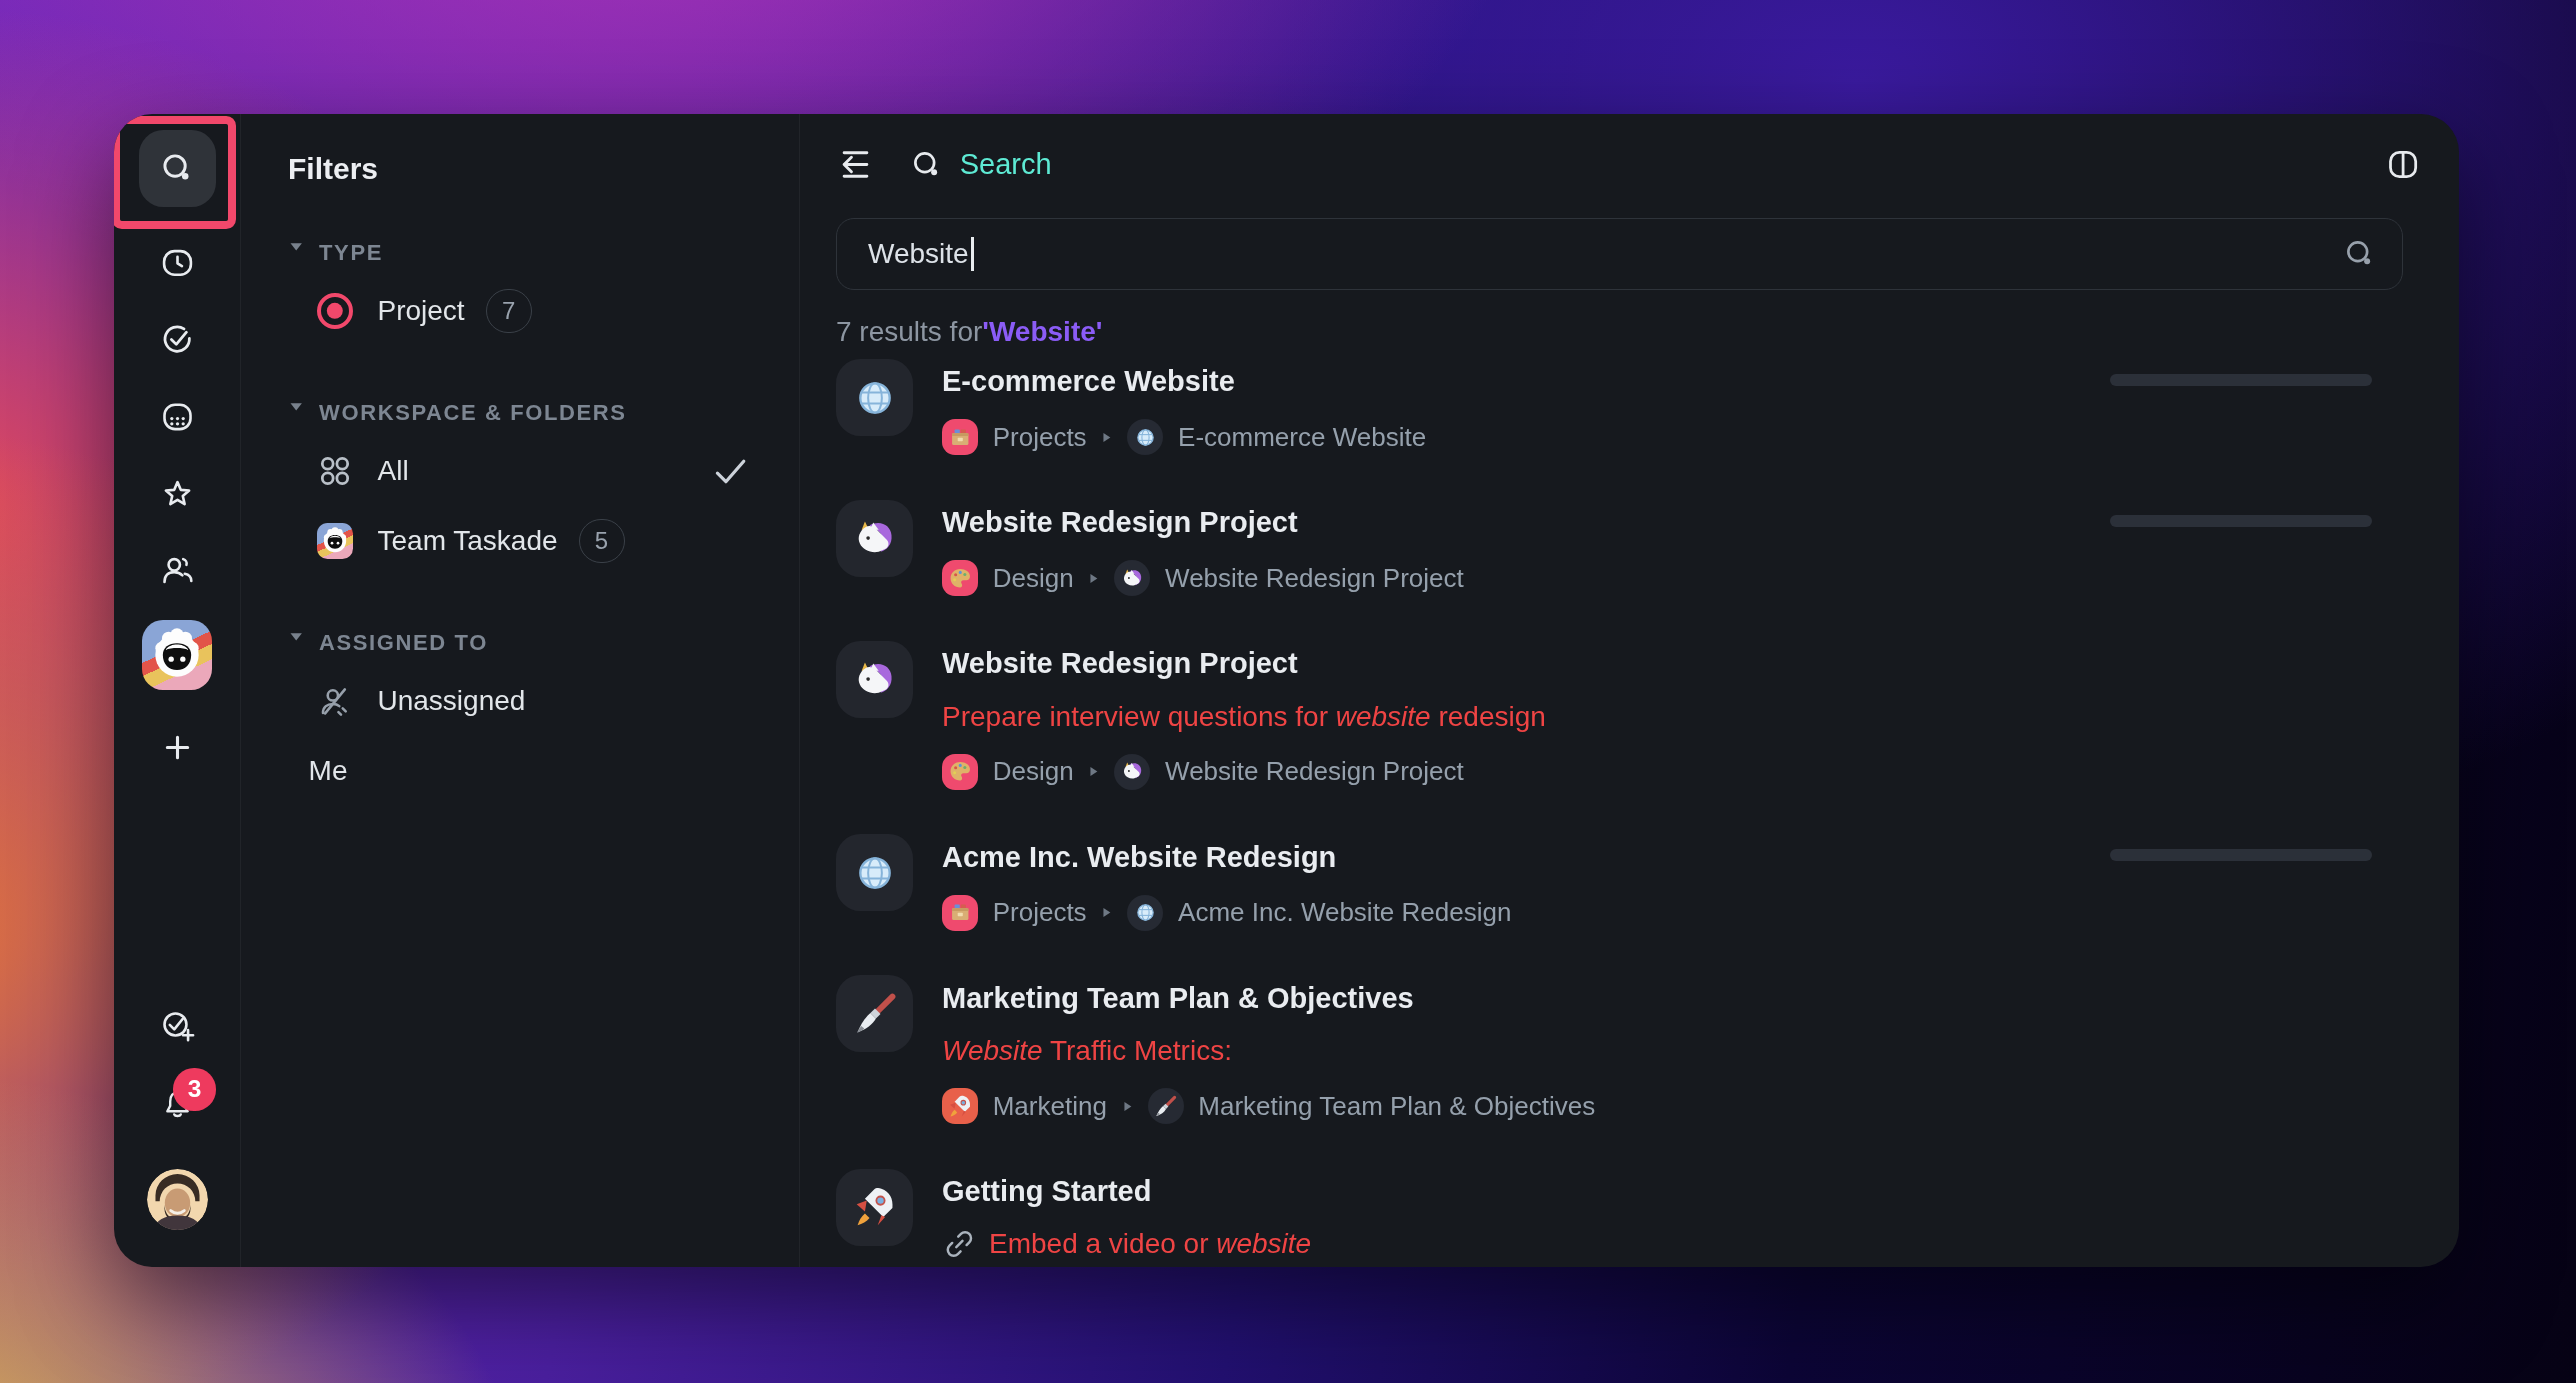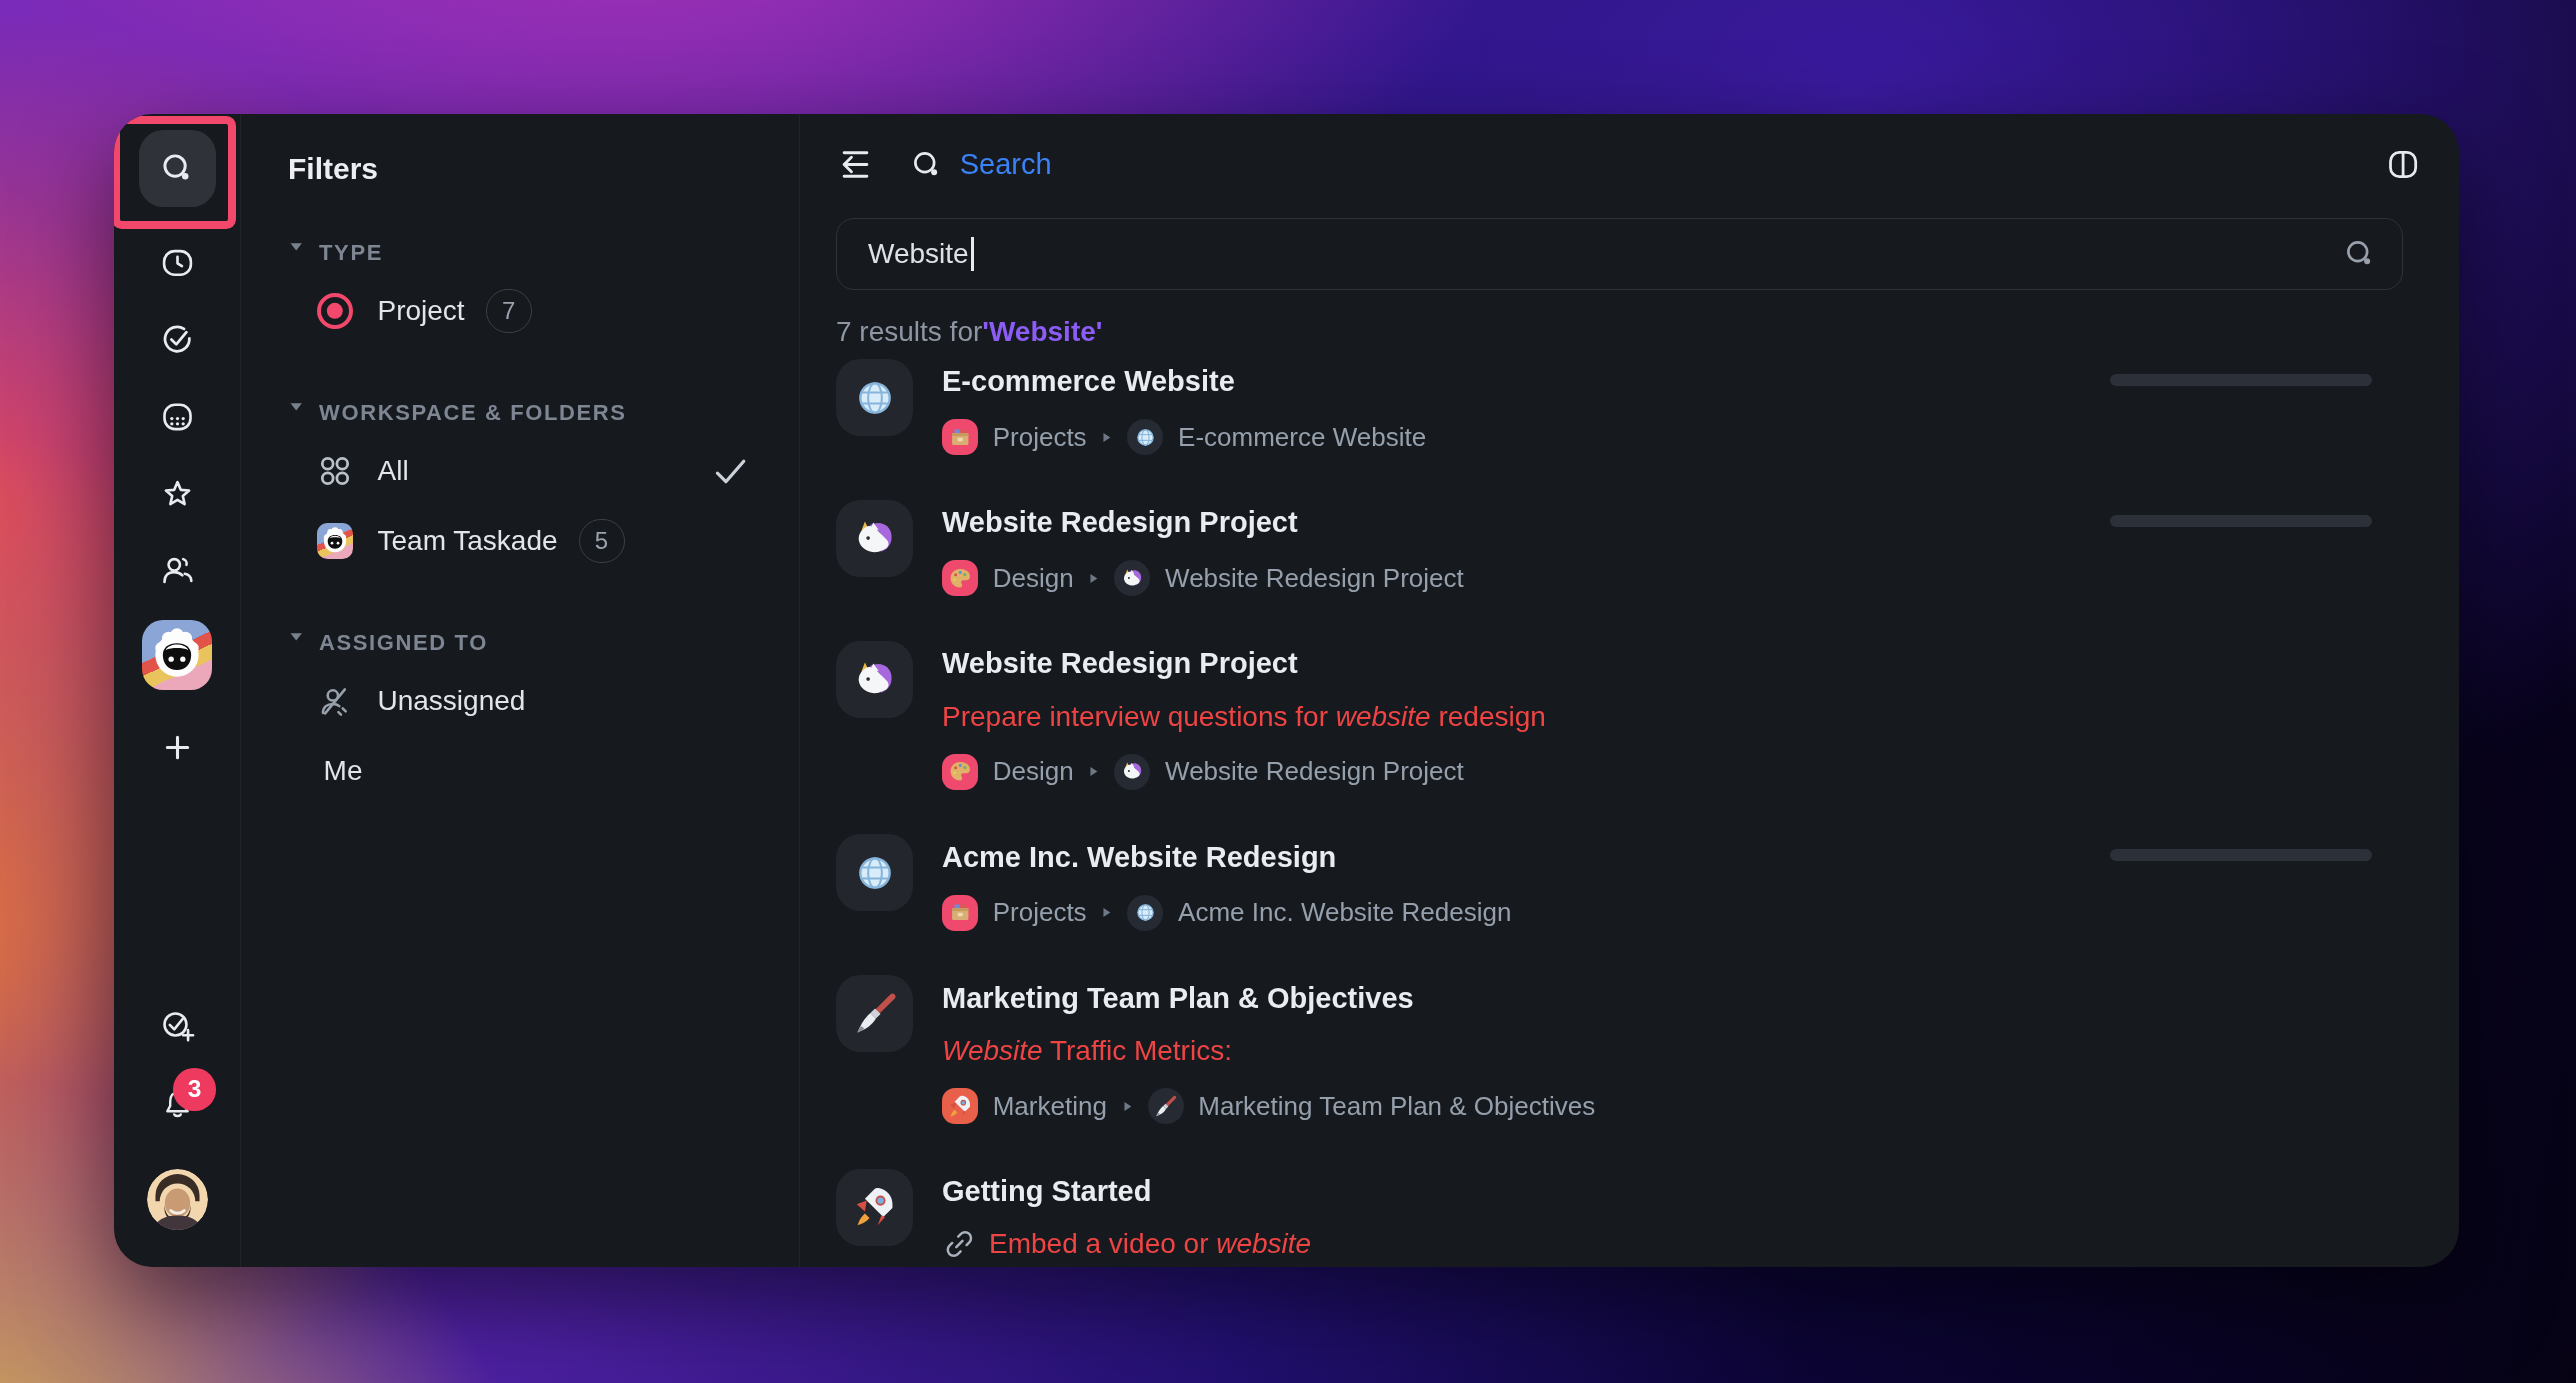--- a/index.html
+++ b/index.html
@@ -49,21 +49,21 @@
   .radio.checked::after { content:''; position:absolute; left:50%; top:50%; transform:translate(-50%,-50%);
     width:16.4px; height:16.4px; border-radius:50%; background:#f2486b; }
   .badge { margin-left:21px; min-width:46px; height:44px; padding:0 14.7px; border:1.6px solid #3a4048; border-radius:24.5px;
     color:#99a2ad; font-size:24px; display:flex; align-items:center; justify-content:center; }
   .f-check { margin-left:auto; margin-right:51px; }
   .mini-team { width:36px; height:36px; border-radius:10.6px; position:relative; overflow:hidden; flex:0 0 36px;
     background:linear-gradient(155deg,#8aa5d6 0 42%,#e25449 42% 55%,#e9c35c 55% 70%,#eba8ba 70% 100%); }
   
   .main { flex:1; padding:31px 36px 0; position:relative; }
   .m-head { display:flex; align-items:center; height:39px; }
-  .m-title { font-size:29px; color:#3b82f6; margin-left:14.7px; }
+  .m-title { font-size:29px; color:#5eead4; margin-left:14.7px; }
   .h-ic { color:#e7eaee; }
   .back { margin-right:34px; }
   .panel-toggle { margin-left:auto; }
   .search-box { margin-top:34px; margin-right:19.6px; height:72px; border:1.6px solid #2e333a; border-radius:18px;
     display:flex; align-items:center; padding:0 24.5px 0 31px; cursor:text; }
   .sb-text { font-size:28px; color:#dde2e8; }
   .caret-bar { display:inline-block; width:2.5px; height:34px; background:#e8ecf0; margin-left:2.5px; vertical-align:middle; }
   .sb-mag { margin-left:auto; color:#97a0ab; }
   .summary { margin-top:24px; font-size:28px; line-height:36px; color:#8d96a2; }
   .summary b { color:#8b5cf6; font-weight:bold; }
@@ -313,21 +313,21 @@
         </svg>
       <span class="fsec-label">ASSIGNED TO</span>
     </div>
     <div class="f-item">
       <svg width="36" height="36" viewBox="0 0 42 42" style="color:#97a0ab">
           <use href="#i-unassigned"></use>
         </svg>
       <span class="lbl">Unassigned</span>
     </div>
     <div class="f-item me">
-      <span class="lbl" style="margin-left:16px">Me</span>
+      <span class="lbl" style="margin-left:1px">Me</span>
     </div>
   </div>
 
   <div class="main">
     <div class="m-head">
       <svg class="h-ic back" width="39" height="39" viewBox="0 0 48 48">
           <use href="#i-back"></use>
         </svg>
       <svg class="h-ic" width="36" height="36" viewBox="0 0 48 48">
           <use href="#i-search"></use>

